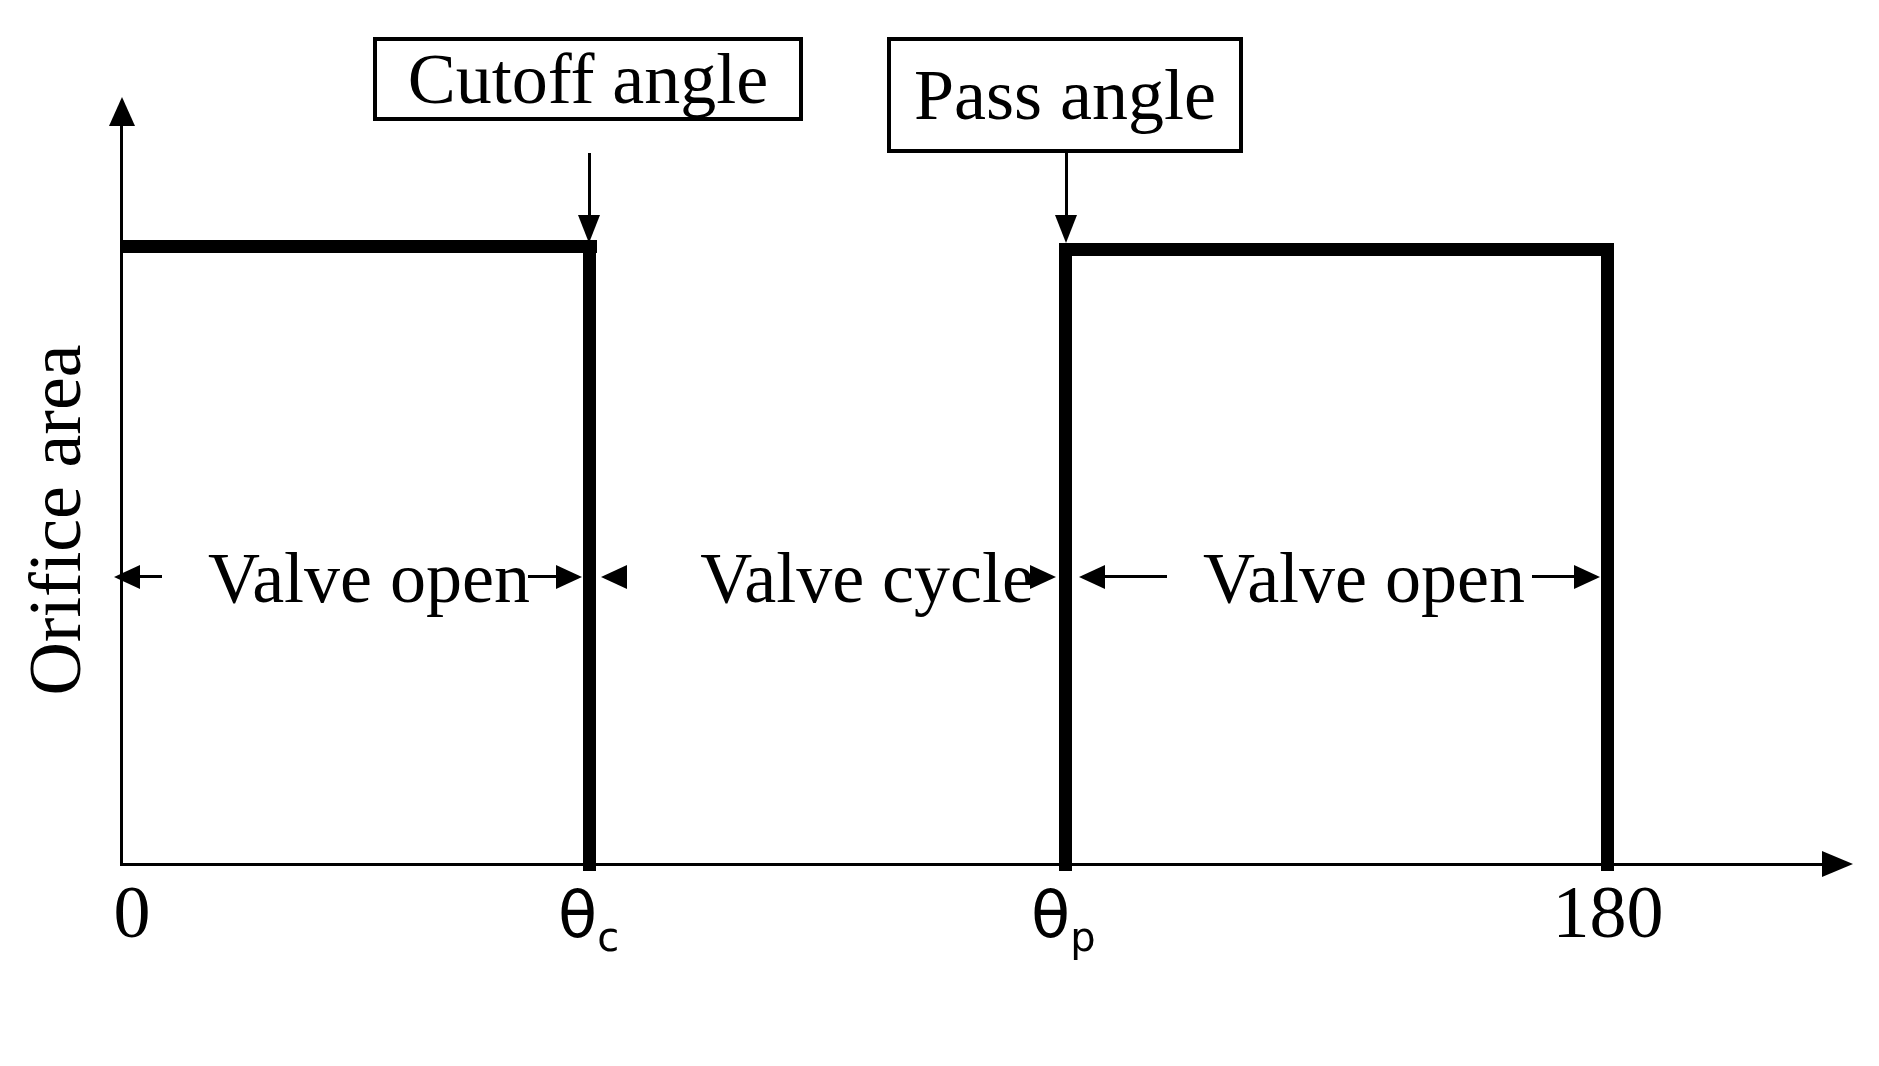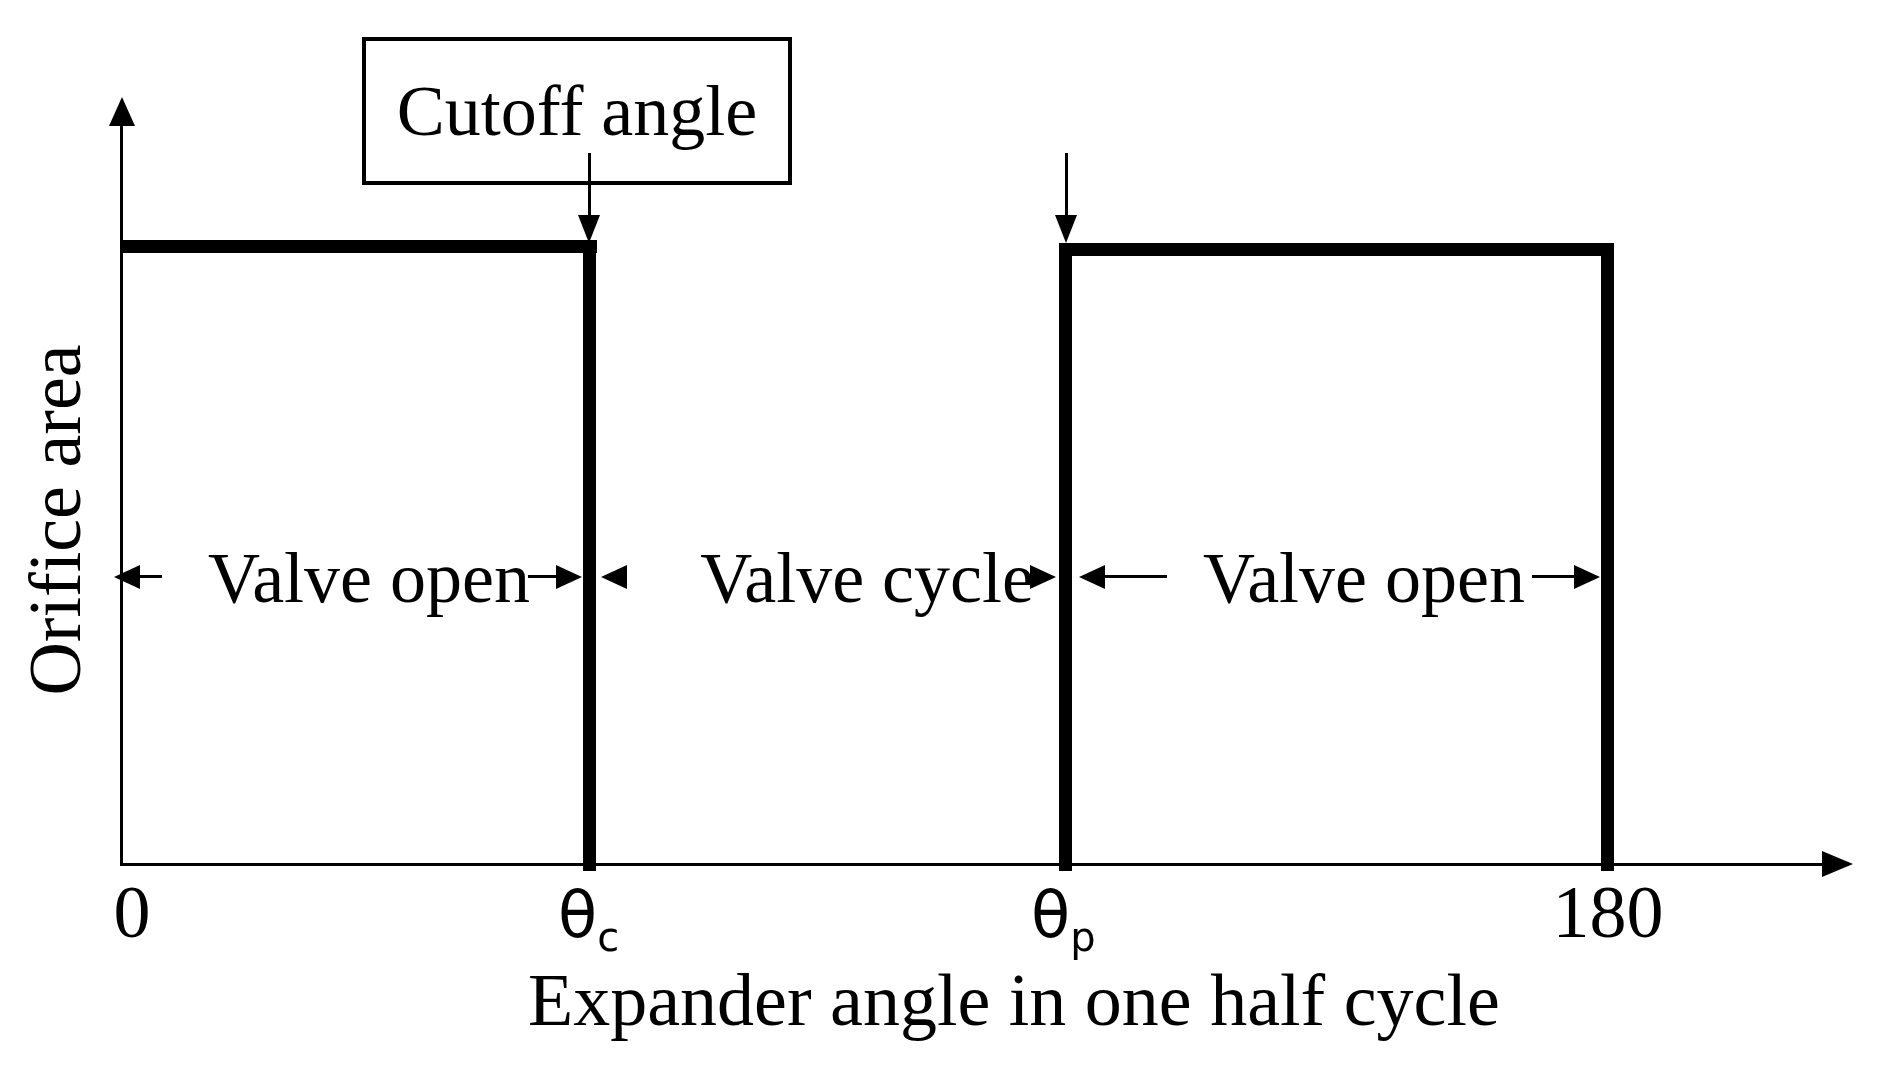--- a/index.html
+++ b/index.html
@@ -16,21 +16,21 @@
   .xhead{left:1822px;top:851px;width:0;height:0;border-top:13px solid transparent;border-bottom:13px solid transparent;border-left:31px solid #000;}
   
   .p1top{left:120px;top:240px;width:477px;height:13px;}
   .p1edge{left:583px;top:240px;width:13px;height:631px;}
   .p2top{left:1059px;top:243px;width:555px;height:13px;}
   .p2left{left:1059px;top:243px;width:13px;height:628px;}
   .p2right{left:1601px;top:243px;width:13px;height:628px;}
   
   .callout{border:4px solid #000;box-sizing:border-box;display:flex;align-items:center;justify-content:center;
            font-size:72px;line-height:1;background:#fff;white-space:nowrap;}
-  .cutoffBox{left:362px;top:37px;width:430px;height:148px;}
+  .cutoffBox{left:373px;top:37px;width:430px;height:84px;}
   .passBox{left:887px;top:37px;width:356px;height:116px;}
   
   .cutLine{left:588px;top:153px;width:3px;height:62px;}
   .cutHead{left:578px;top:215px;width:0;height:0;border-left:11px solid transparent;border-right:11px solid transparent;border-top:28px solid #000;}
   .passLine{left:1065px;top:153px;width:3px;height:62px;}
   .passHead{left:1055px;top:215px;width:0;height:0;border-left:11px solid transparent;border-right:11px solid transparent;border-top:28px solid #000;}
   
   .headL{width:0;height:0;border-top:12px solid transparent;border-bottom:12px solid transparent;border-right:26px solid #000;top:565px;}
   .headR{width:0;height:0;border-top:12px solid transparent;border-bottom:12px solid transparent;border-left:26px solid #000;top:565px;}
   .tail{height:3px;top:575px;}
@@ -68,20 +68,23 @@
 
   <div class="abs ink p1top"></div>
   <div class="abs ink p1edge"></div>
   <div class="abs ink p2top"></div>
   <div class="abs ink p2left"></div>
   <div class="abs ink p2right"></div>
 
   <div class="abs callout cutoffBox">
     <span>Cutoff angle</span>
   </div>
+  <div class="abs callout passBox">
+    <span>Pass angle</span>
+  </div>
 
   <div class="abs ink cutLine"></div>
   <div class="abs cutHead"></div>
   <div class="abs ink passLine"></div>
   <div class="abs passHead"></div>
 
   <div class="abs headL r1lh"></div>
   <div class="abs ink tail r1lt"></div>
   <div class="abs rtext r1tx">Valve open</div>
   <div class="abs ink tail r1rt"></div>
@@ -95,16 +98,15 @@
   <div class="abs ink tail r3lt"></div>
   <div class="abs rtext r3tx">Valve open</div>
   <div class="abs ink tail r3rt"></div>
   <div class="abs headR r3rh"></div>
 
   <div class="abs tick t0">0</div>
   <div class="abs tick tp"><span class="theta">θ</span><span class="tsub">p</span></div>
   <div class="abs tick tc"><span class="theta">θ</span><span class="tsub">c</span></div>
   <div class="abs tick t180">180</div>
 
-  <div class="abs xlabel">Expander angle in one half cycle</div>
   <div class="abs ylabel">Orifice area</div>
 
 </div>
 
 </body></html>

